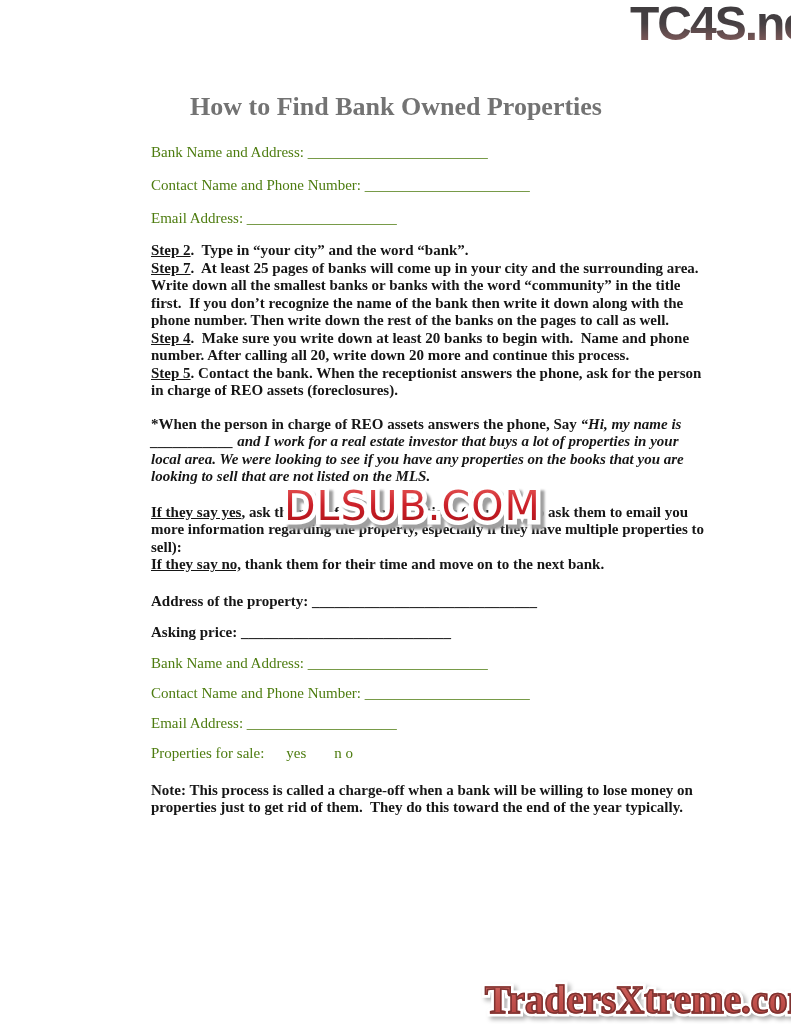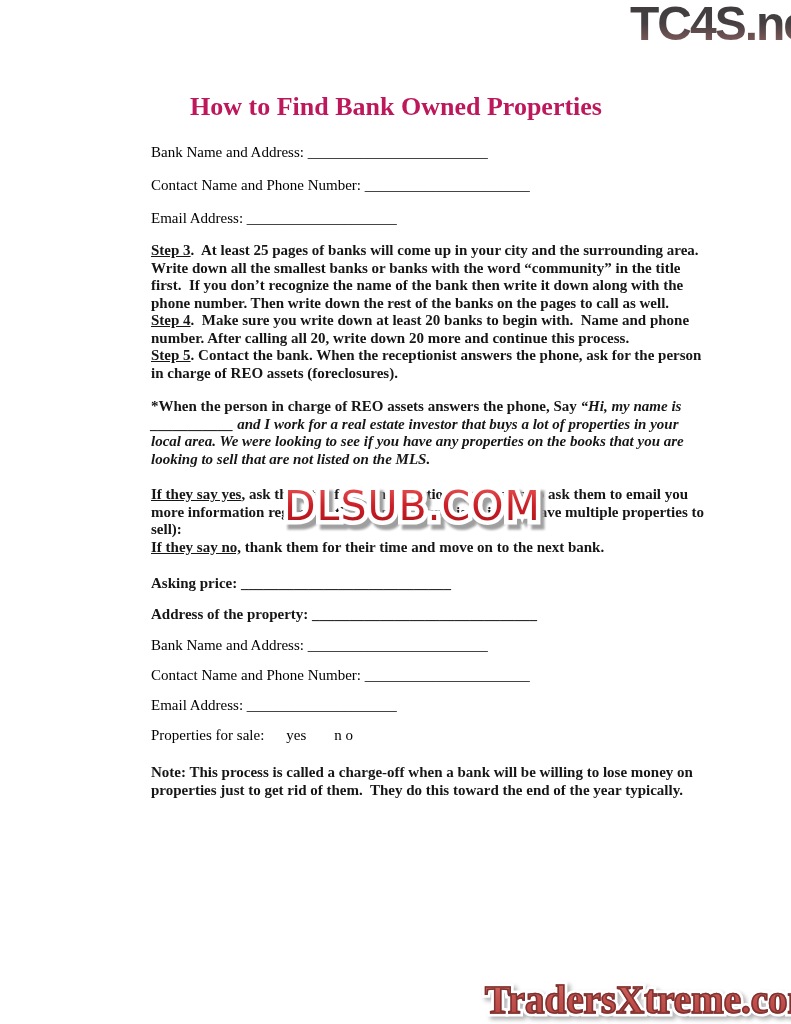--- a/index.html
+++ b/index.html
@@ -29,24 +29,24 @@
     -webkit-text-fill-color:transparent;
   }
 
   
   .content { position:absolute; left:117px; top:92px; width:558px; }
 
   .doc-title {
     width:490px; text-align:center;
     font-size:26px; font-weight:bold; line-height:30px;
     margin-bottom:21px;
-    color:#be185d;
+    color:#737373;
   }
 
-  .field { font-size:15px; line-height:18px; margin-bottom:15px; color:#000000; }
+  .field { font-size:15px; line-height:18px; margin-bottom:15px; color:#4d7c0f; }
 
   .steps { margin-top:6px; }
   .steps p { font-weight:bold; font-size:15px; line-height:17.5px; }
   .u { text-decoration:underline; }
 
   .script { margin-top:16px; font-weight:bold; font-size:15px; line-height:17.5px; }
   .script .quote { font-style:italic; }
 
   .responses { margin-top:18px; }
   .responses p { font-weight:bold; font-size:15px; line-height:17.5px; }
@@ -112,35 +112,36 @@
 
     <p class="doc-title">How to Find Bank Owned Properties</p>
 
     <div>
       <p class="field"><span>Bank Name and Address: </span><span>________________________</span></p>
       <p class="field"><span>Contact Name and Phone Number: </span><span>______________________</span></p>
       <p class="field"><span>Email Address: </span><span>____________________</span></p>
     </div>
 
     <div class="steps">
-      <p><span class="u">Step 3</span><span>.  At least 25 pages of banks will come up in your city and the surrounding area.  Write down all the smallest banks or banks with the word “community” in the title first.  If you don’t recognize the name of the bank then write it down along with the phone number. Then write down the rest of the banks on the pages to call as well.</span></p>
+      <p><span class="u">Step 2</span><span>.  Type in “your city” and the word “bank”.</span></p>
+      <p><span class="u">Step 7</span><span>.  At least 25 pages of banks will come up in your city and the surrounding area.  Write down all the smallest banks or banks with the word “community” in the title first.  If you don’t recognize the name of the bank then write it down along with the phone number. Then write down the rest of the banks on the pages to call as well.</span></p>
       <p><span class="u">Step 4</span><span>.  Make sure you write down at least 20 banks to begin with.  Name and phone number. After calling all 20, write down 20 more and continue this process.</span></p>
       <p><span class="u">Step 5</span><span>. Contact the bank. When the receptionist answers the phone, ask for the person in charge of REO assets (foreclosures).</span></p>
     </div>
 
     <p class="script"><span>*When the person in charge of REO assets answers the phone, Say </span><span class="quote">“Hi, my name is ___________ and I work for a real estate investor that buys a lot of properties in your local area. We were looking to see if you have any properties on the books that you are looking to sell that are not listed on the MLS.</span></p>
 
     <div class="responses">
       <p><span class="u">If they say yes</span><span>, ask them the following questions (you can also ask them to email you more information regarding the property, especially if they have multiple properties to sell):</span></p>
       <p><span class="u">If they say no,</span><span> thank them for their time and move on to the next bank.</span></p>
     </div>
 
     <div class="questions">
+      <p><span>Address of the property: </span><span>______________________________</span></p>
       <p><span>Asking price: </span><span>____________________________</span></p>
-      <p><span>Address of the property: </span><span>______________________________</span></p>
     </div>
 
     <div class="form-bottom">
       <p class="field"><span>Bank Name and Address: </span><span>________________________</span></p>
       <p class="field"><span>Contact Name and Phone Number: </span><span>______________________</span></p>
       <p class="field"><span>Email Address: </span><span>____________________</span></p>
       <p class="field"><span>Properties for sale:</span><span class="sale-yes">yes</span><span class="sale-no">n o</span></p>
     </div>
 
     <p class="note">Note: This process is called a charge-off when a bank will be willing to lose money on properties just to get rid of them.  They do this toward the end of the year typically.</p>

